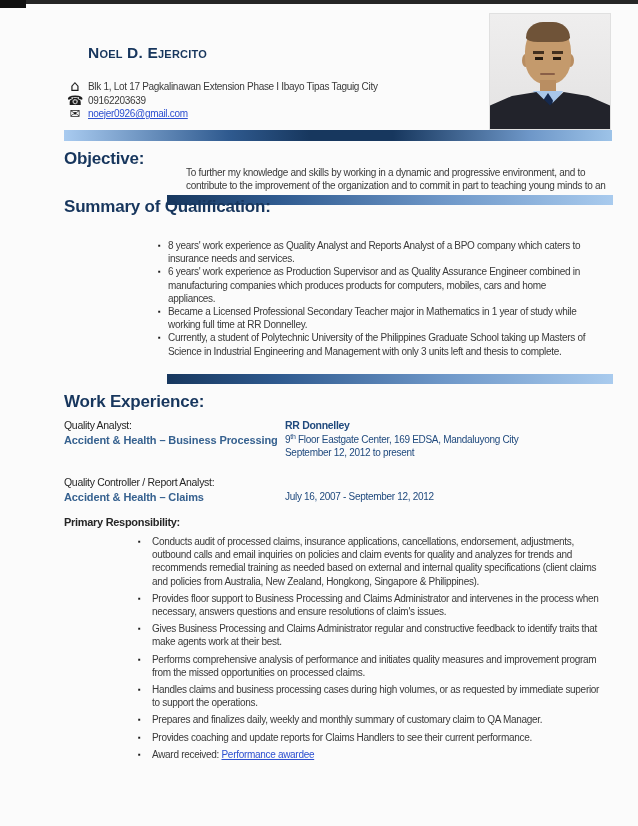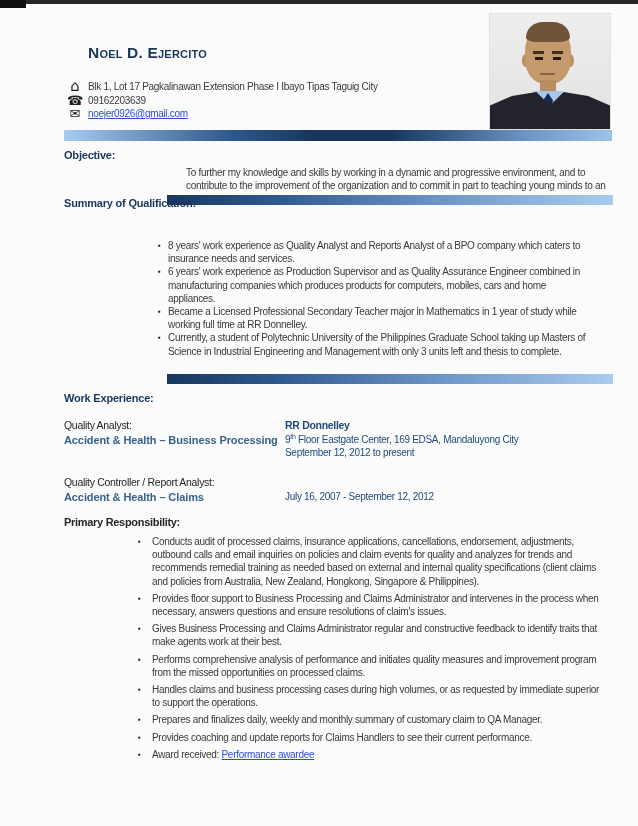--- a/index.html
+++ b/index.html
@@ -43,21 +43,21 @@
            clip-path:polygon(0 100%,0 42%,22% 10%,40% 0,50% 34%,60% 0,78% 10%,100% 42%,100% 100%);}
 
   
   .bar{height:10px;}
   .bar-header{left:64px;top:130px;width:548px;height:11px;
     background:linear-gradient(90deg,#a9cbf0 0%,#2f5a8f 30%,#17375e 45%,#17375e 60%,#6e97c8 85%,#9dc3e8 100%);}
   .bar-fade{background:linear-gradient(90deg,#17375e 0%,#2f5a8f 25%,#6e97c8 62%,#a9cbee 100%);}
   .bar-sum{left:167px;top:195px;width:446px;}
   .bar-work{left:167px;top:374px;width:446px;}
 
-  .h-navy{font-size:11px;font-weight:bold;color:#17365D;letter-spacing:-0.2px;}
+  .h-navy{font-size:17px;font-weight:bold;color:#17365D;letter-spacing:-0.2px;}
   .body-text{font-size:10px;letter-spacing:-0.3px;line-height:13.4px;color:#3a3a3a;}
 
   .obj-label{left:64px;top:149px;}
   .obj-text{left:170px;top:150px;width:420px;margin:16px;}
 
   .sum-head{left:64px;top:197px;}
   ul.blist{list-style:none;margin:0;padding:0;}
   ul.blist li{position:relative;line-height:13.2px;}
   .blt{position:absolute;left:0;top:0;font-size:8px;color:#1c1c1c;line-height:13.2px;}
   .sum-list{left:157px;top:239px;width:432px;}

